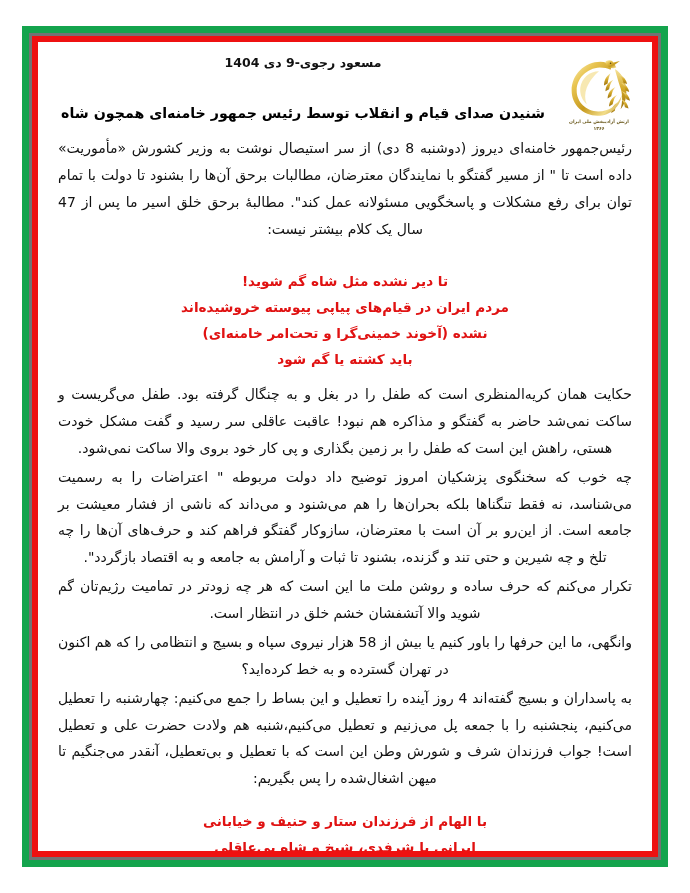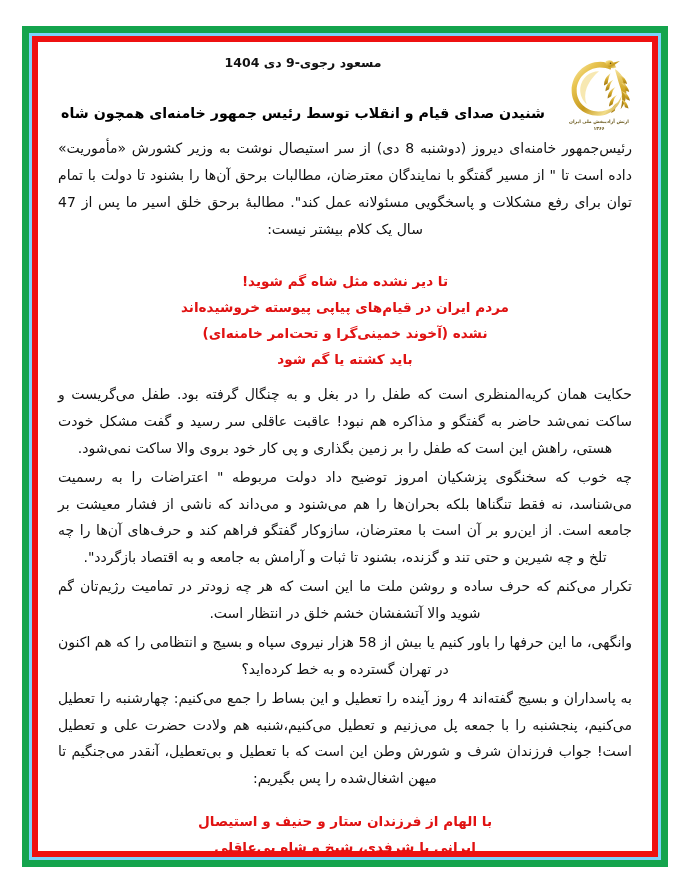--- a/index.html
+++ b/index.html
@@ -23,21 +23,21 @@
     background: #ffffff;
     box-sizing: border-box;
     padding: 26px 22px 26px 22px;
   }
   .green-frame {
     position: relative;
     width: 100%;
     height: 100%;
     box-sizing: border-box;
     border: 7px solid #14a44d;
-    background: #7dd3fc;
+    background: #737373;
     padding: 3px;
   }
   .red-frame {
     position: relative;
     width: 100%;
     height: 100%;
     box-sizing: border-box;
     border: 6px solid #ee1111;
     background: #ffffff;
     padding: 6px 10px 4px 10px;
@@ -209,21 +209,21 @@
           <div class="slogan">باید کشته یا گم شود</div>
         </div>
 
         <p class="para">حکایت همان کریه‌المنظری است که طفل را در بغل و به چنگال گرفته بود. طفل می‌گریست و ساکت نمی‌شد حاضر به گفتگو و مذاکره هم نبود! عاقبت عاقلی سر رسید و گفت مشکل خودت هستی، راهش این است که طفل را بر زمین بگذاری و پی کار خود بروی والا ساکت نمی‌شود.</p>
         <p class="para">چه خوب که سخنگوی پزشکیان امروز توضیح داد دولت مربوطه " اعتراضات را به رسمیت می‌شناسد، نه فقط تنگناها بلکه بحران‌ها را هم می‌شنود و می‌داند که ناشی از فشار معیشت بر جامعه است. از این‌رو بر آن است با معترضان، سازوکار گفتگو فراهم کند و حرف‌های آن‌ها را چه تلخ و چه شیرین و حتی تند و گزنده، بشنود تا ثبات و آرامش به جامعه و به اقتصاد بازگردد".</p>
         <p class="para">تکرار می‌کنم که حرف ساده و روشن ملت ما این است که هر چه زودتر در تمامیت رژیم‌تان گم شوید والا آتشفشان خشم خلق در انتظار است.</p>
         <p class="para">وانگهی، ما این حرفها را باور کنیم یا بیش از 58 هزار نیروی سپاه و بسیج و انتظامی را که هم اکنون در تهران گسترده و به خط کرده‌اید؟</p>
         <p class="para tight">به پاسداران و بسیج گفته‌اند 4 روز آینده را تعطیل و این بساط را جمع می‌کنیم: چهارشنبه را تعطیل می‌کنیم، پنجشنبه را با جمعه پل می‌زنیم و تعطیل می‌کنیم،شنبه هم ولادت حضرت علی و تعطیل است! جواب فرزندان شرف و شورش وطن این است که با تعطیل و بی‌تعطیل، آنقدر می‌جنگیم تا میهن اشغال‌شده را پس بگیریم:</p>
 
         <div class="slogan-block footer">
-          <div class="slogan">با الهام از فرزندان ستار و حنیف و استیصال</div>
+          <div class="slogan">با الهام از فرزندان ستار و حنیف و خیابانی</div>
           <div class="slogan">ایرانی با شرفدی، شیخ و شاه بی‌عاقلی</div>
         </div>
 
       </div>
 
     </div>
   </div>
 </div>
 
 </body></html>

